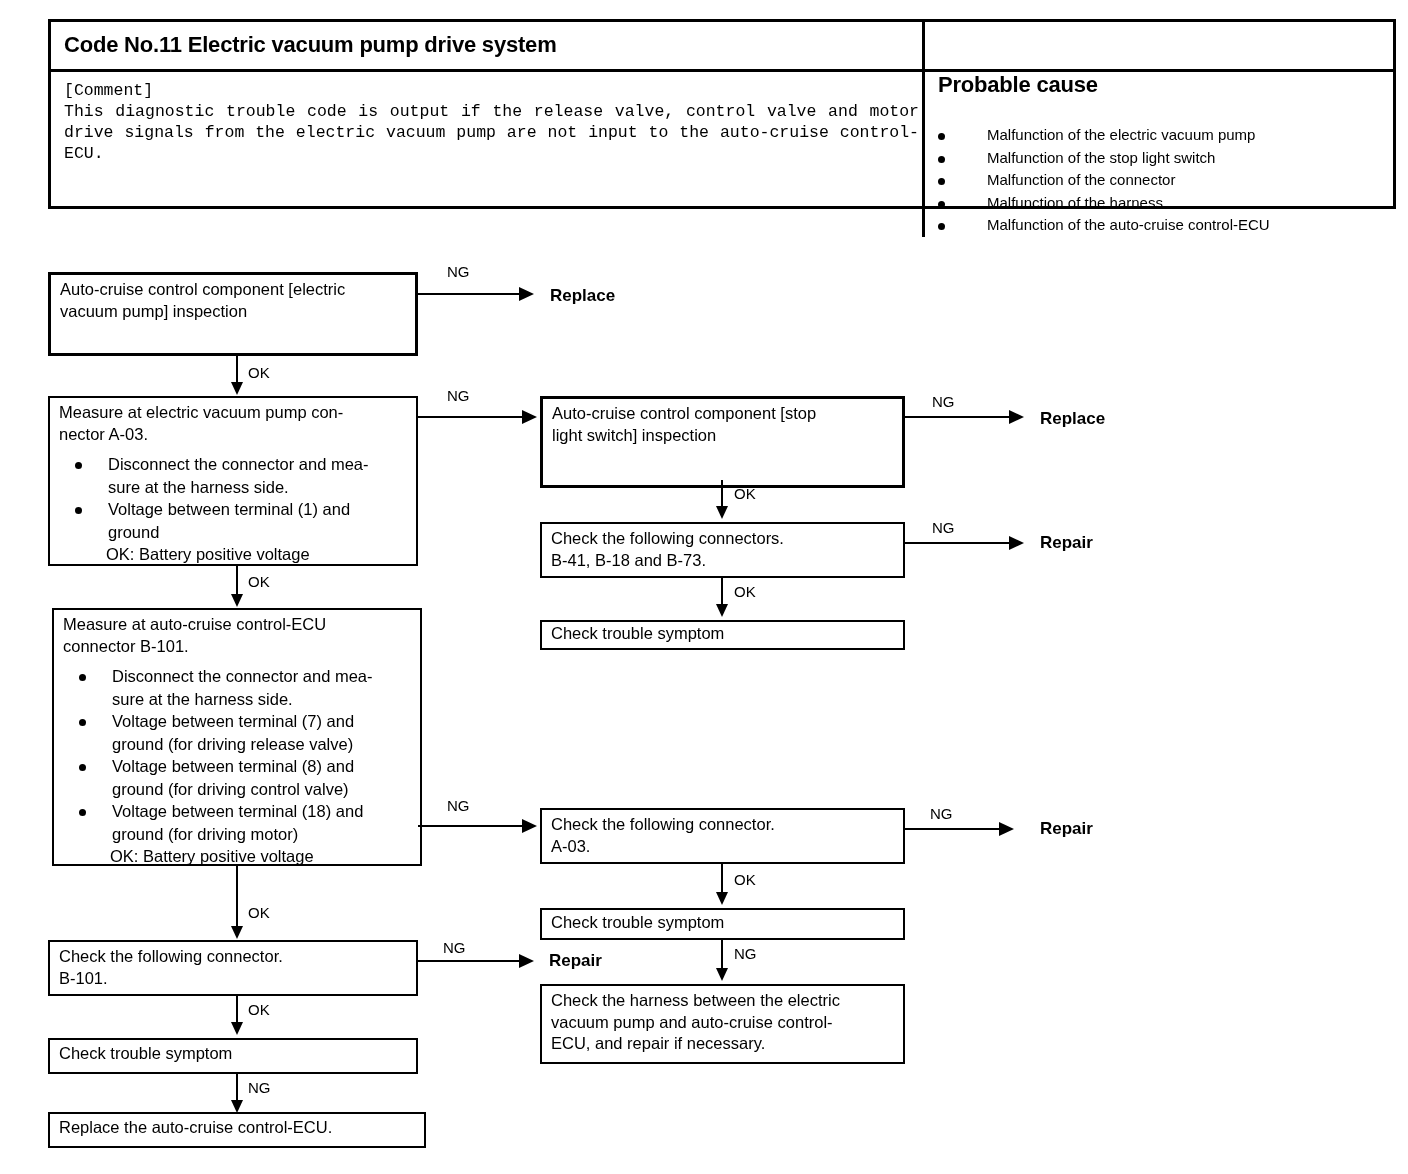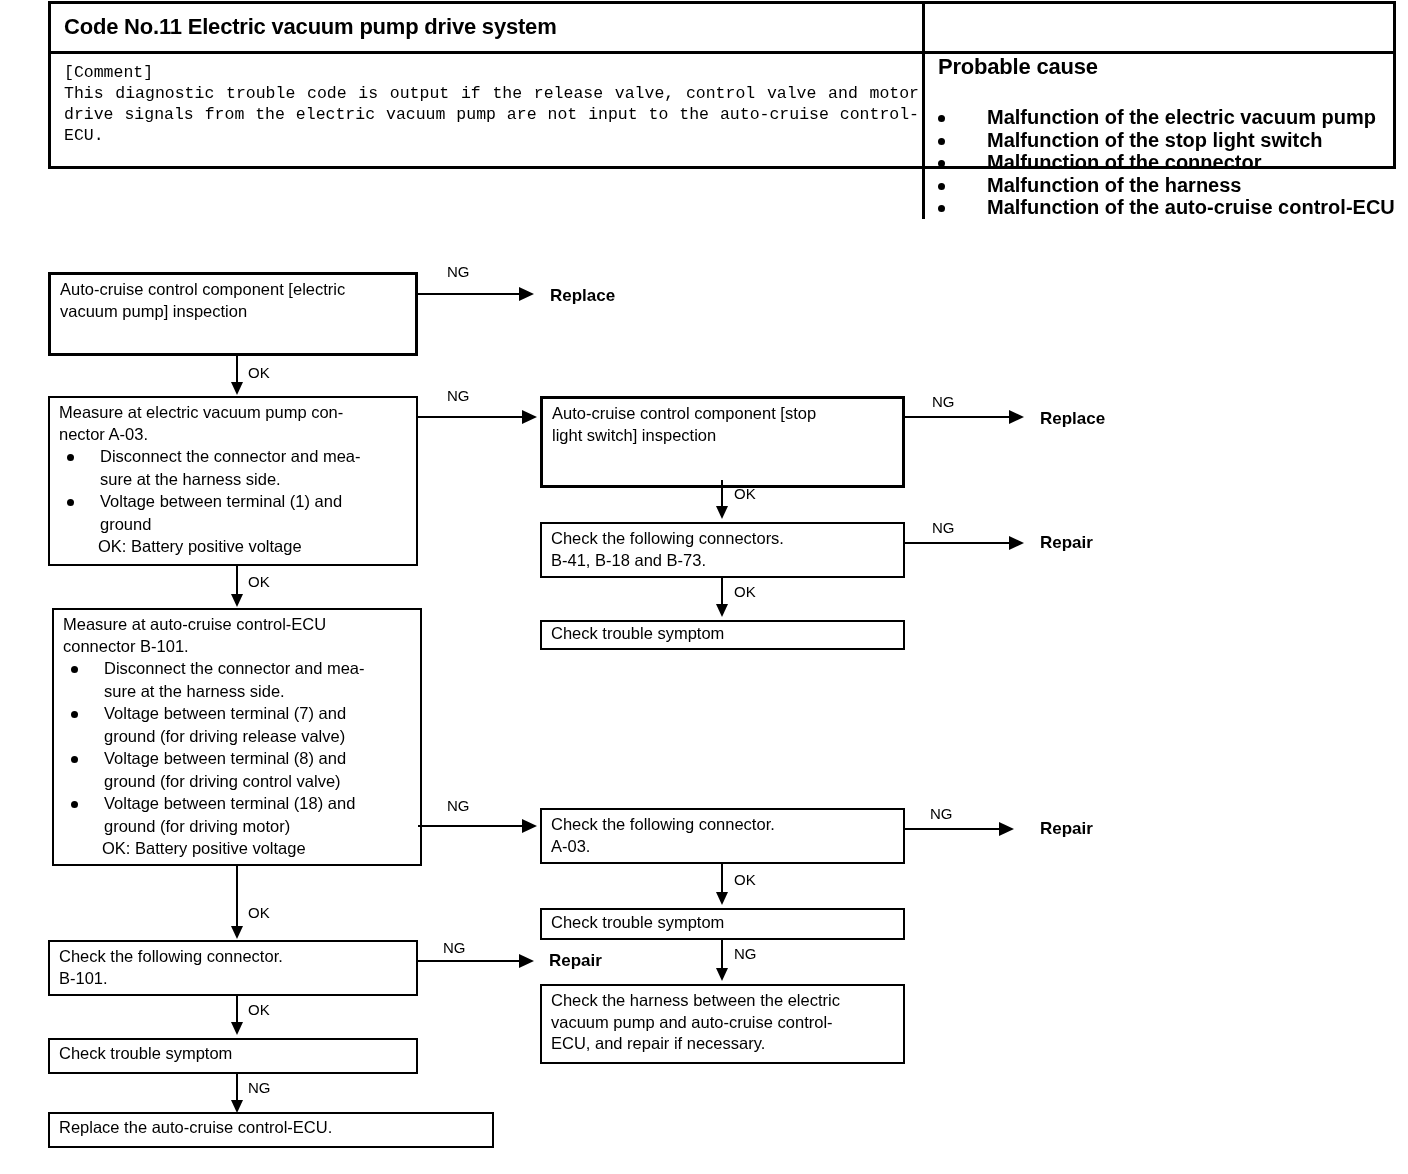--- a/index.html
+++ b/index.html
@@ -12,22 +12,22 @@
     width: 1408px; height: 1174px;
     position: relative;
     font-family: "Liberation Sans", sans-serif;
     color: #000000;
     overflow: hidden;
   }
 
   
   #dtc-table {
     position: absolute;
-    left: 48px; top: 1px;
-    width: 1348px; height: 168px;
+    left: 48px; top: 19px;
+    width: 1348px; height: 190px;
     border: 3px solid #000;
     display: flex;
     flex-direction: column;
   }
   .tbl-row { display: flex; }
   #tbl-head-row { height: 50px; border-bottom: 3px solid #000; }
   #tbl-body-row { flex: 1; }
   .tbl-cell-left  { width: 874px; border-right: 3px solid #000; position: relative; }
   .tbl-cell-right { flex: 1; position: relative; margin-top: 40px; }
 
@@ -48,26 +48,25 @@
     line-height: 21px;
     width: 855px;
     text-align: justify;
     text-align-last: left;
   }
   #cause-list {
     list-style: none;
     margin: 0; padding: 12px 0 0 0;
   }
   #cause-list li {
-    font-size: 20px;
+    font-size: 15px;
     line-height: 22.5px;
     position: relative;
     padding-left: 62px;
     white-space: nowrap;
-    font-weight: bold;
   }
   #cause-list li::before {
     content: "";
     position: absolute;
     left: 13px; top: 9px;
     width: 7px; height: 7px;
     border-radius: 50%;
     background: #000;
   }
 
@@ -85,21 +84,21 @@
     white-space: nowrap;
   }
   .fline.just {
     white-space: normal;
     text-align: justify;
     text-align-last: left;
   }
   .b { font-weight: normal; }
   .blist {
     list-style: none;
-    margin: 0; padding: 0;
+    margin: 8px; padding: 0;
   }
   .blist li {
     position: relative;
     padding-left: 41px;
     font-size: 16.5px;
     line-height: 22.5px;
   }
   .blist li::before {
     content: "";
     position: absolute;
@@ -258,21 +257,21 @@
 <div class="edge-label" style="left:248px; top:1000px;">OK</div>
 
 <div class="fbox" id="box5" style="left:48px; top:1038px; width:370px; height:36px; padding-top:3px;">
   <div class="fline">Check trouble symptom</div>
 </div>
 
 <div class="vline" style="left:236px; top:1074px; height:28px;"></div>
 <div class="arrow-down" style="left:231px; top:1100px;"></div>
 <div class="edge-label" style="left:248px; top:1078px;">NG</div>
 
-<div class="fbox" id="box6" style="left:48px; top:1112px; width:446px; height:36px; padding-top:3px;">
+<div class="fbox" id="box6" style="left:48px; top:1112px; width:378px; height:36px; padding-top:3px;">
   <div class="fline">Replace the auto-cruise control-ECU.</div>
 </div>
 
 <div class="fbox thick" id="box7" style="left:540px; top:396px; width:365px; height:92px;">
   <div class="fline just" style="width:348px;">Auto-cruise control component [stop</div>
   <div class="fline">light switch] inspection</div>
 </div>
 
 <div class="hline" style="left:905px; top:416px; width:108px;"></div>
 <div class="arrow-right" style="left:1009px; top:410px;"></div>

